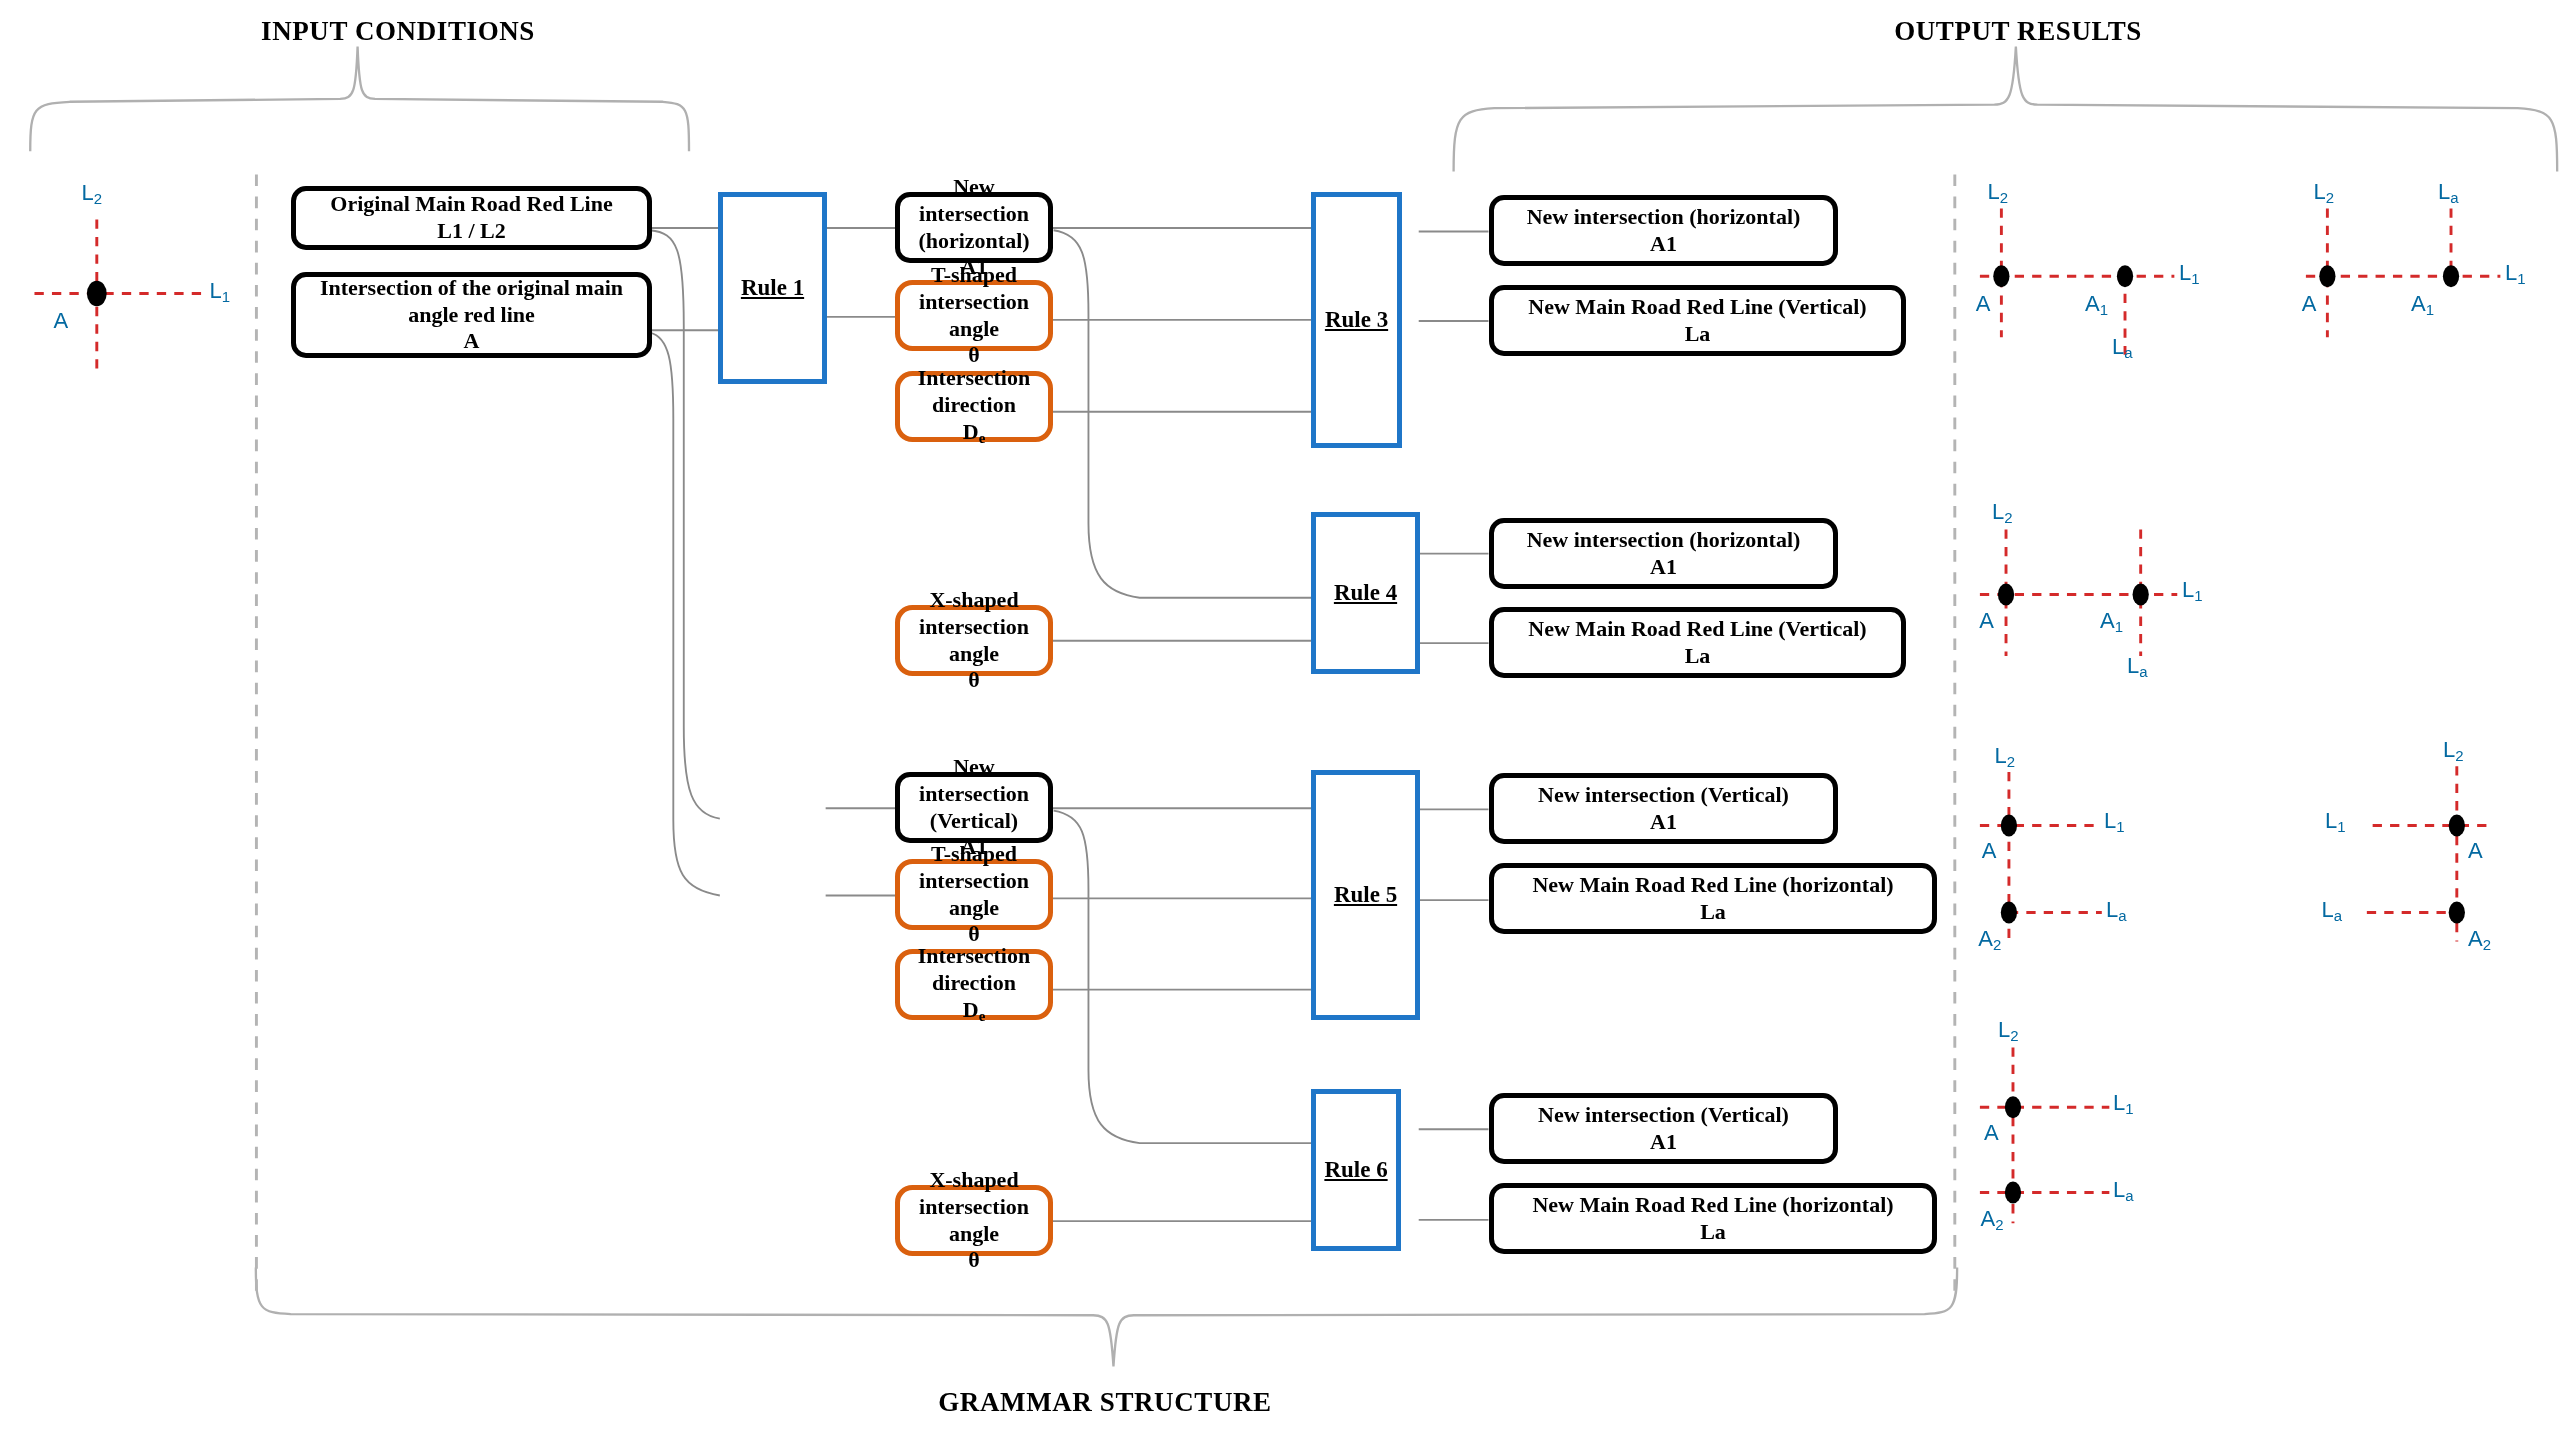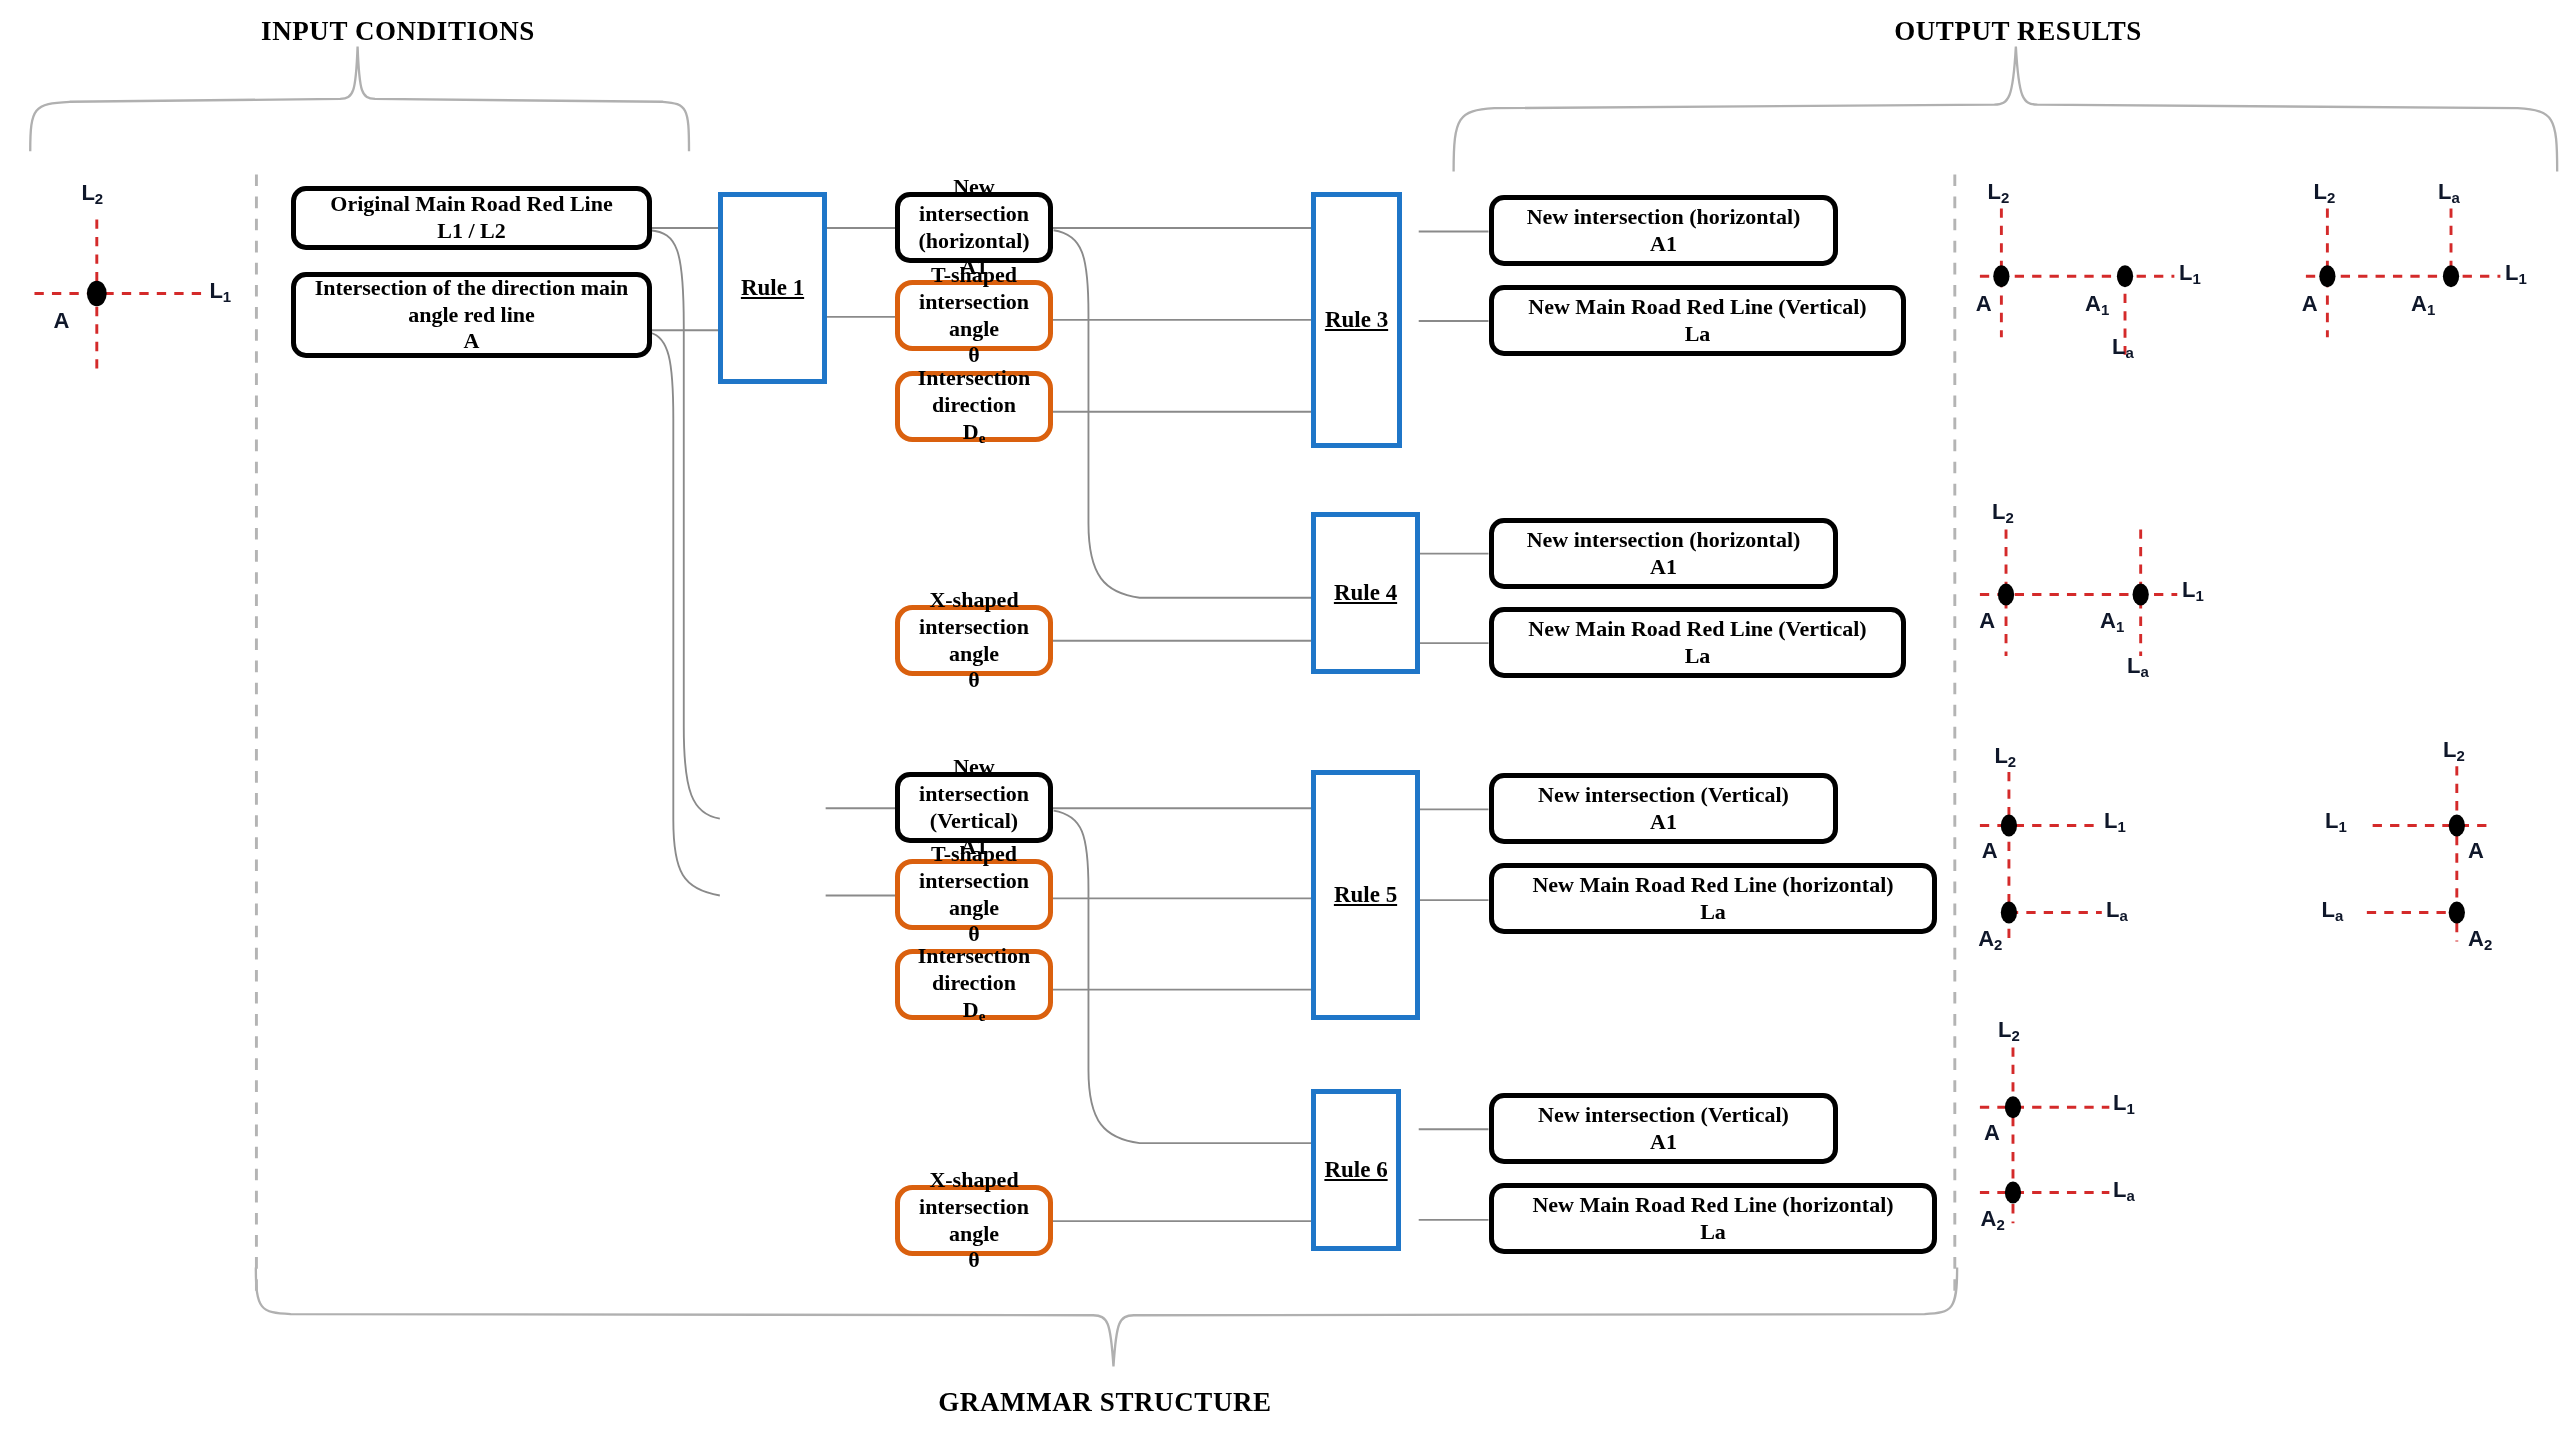--- a/index.html
+++ b/index.html
@@ -18,21 +18,21 @@
   .node .l1{display:block;}
   .node .l2{display:block;}
 
   .node.black{border:5.2px solid #000;border-radius:15px;font-size:22px;}
   .node.orange{border:5.2px solid #DA600E;border-radius:17.4px;font-size:22px;}
   .node.rule{border:5.2px solid #1F76C8;border-radius:0;font-size:23px;text-decoration:underline;}
 
   sub{font-size:0.68em;vertical-align:-0.30em;}
 
   .sk{position:absolute;}
-  .sk .lbl{position:absolute;font-weight:bold;font-size:22px;color:#0f172a;
+  .sk .lbl{position:absolute;font-weight:normal;font-size:22px;color:#0369a1;
            font-family:"Liberation Sans",sans-serif;white-space:nowrap;}
 </style>
 </head>
 <body>
 
 <div id="stage">
 
   <svg class="layer" viewBox="0 0 4408 2461">
     <g fill="none" stroke="#B0B0B0" stroke-width="4">
 
@@ -114,21 +114,21 @@
     <div class="lbl" style="left:192px;top:104px;">L<sub>1</sub></div>
     <div class="lbl" style="left:36px;top:134px;">A</div>
   </div>
 
   <div class="node black" style="left:291px;top:186px;width:361px;height:64px;">
     <span class="l1">Original Main Road Red Line</span>
     <span class="l2">L1 / L2</span>
   </div>
 
   <div class="node black" style="left:291px;top:272px;width:361px;height:86px;">
-    <span class="l1">Intersection of the direction main</span>
+    <span class="l1">Intersection of the original main</span>
     <span class="l2">angle red line</span>
     <span class="l2">A</span>
   </div>
 
   <div class="node rule" style="left:718px;top:192px;width:109px;height:192px;">
     <span>Rule 1</span>
   </div>
 
   <div class="node black" style="left:895px;top:192px;width:158px;height:71px;">
     <span class="l1">New intersection (horizontal)</span>

